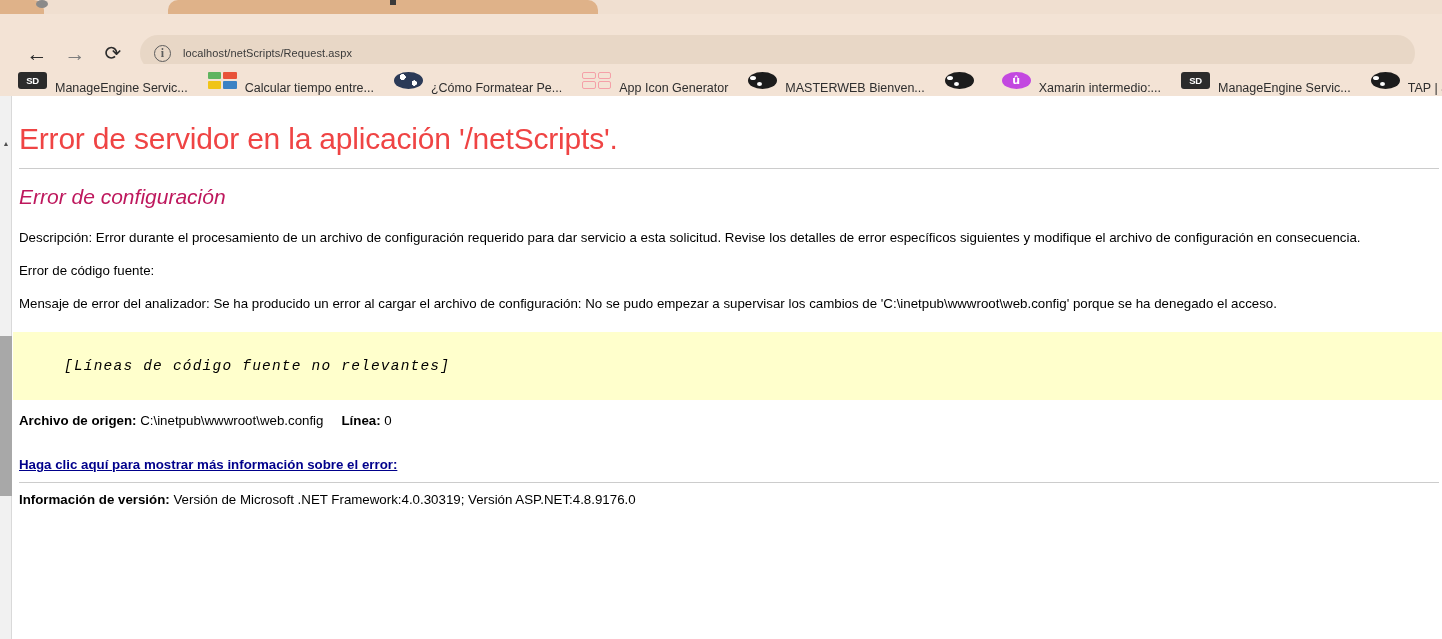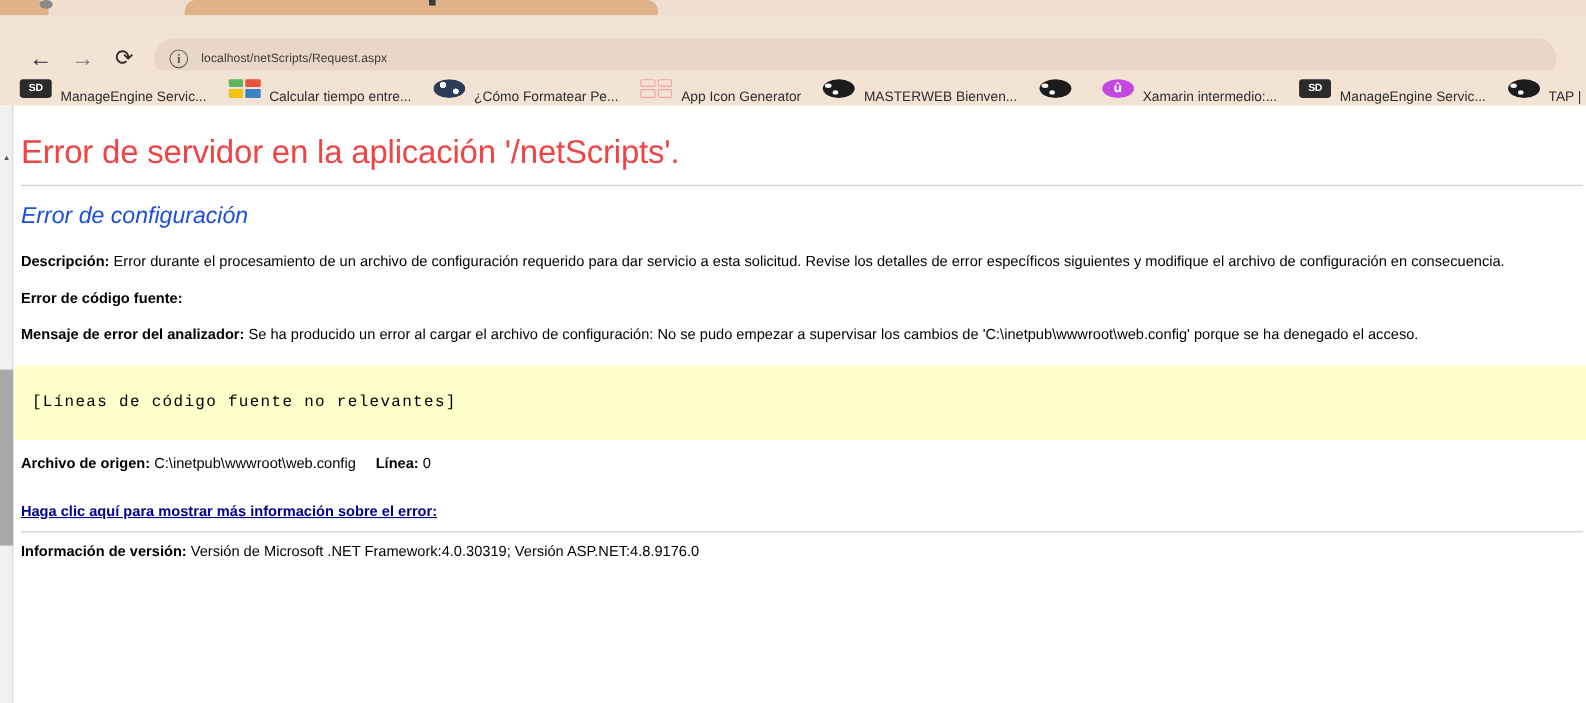--- a/index.html
+++ b/index.html
@@ -190,46 +190,46 @@
     font-family: "Liberation Sans", sans-serif;
     letter-spacing: -0.2px;
   }
   .hr-rule {
     height: 1px; background: #cccccc;
     margin: 0 0 0 6px; width: 1420px;
   }
   #error-subtitle {
     margin: 0;
     padding: 16px 0 12px 6px;
-    color: #1d4ed8;
+    color: #be185d;
     font-size: 21px;
     font-style: italic;
     font-weight: normal;
     font-family: "Liberation Sans", sans-serif;
   }
   .para {
     margin: 0;
     padding: 8px 0 7px 6px;
     font-size: 13.3px;
     color: #000000;
     font-family: "Liberation Sans", sans-serif;
     line-height: 1.35;
   }
-  .para b { font-weight: bold; }
+  .para b { font-weight: normal; }
 
   #source-code-box {
     margin: 12px 0 0 0;
     width: 1429px;
     background: #ffffcc;
     padding: 26px 0 26px 0;
     font-family: "Liberation Mono", monospace;
     font-size: 14.5px;
     color: #000000;
   }
-  #source-code-line { padding-left: 16px; letter-spacing: 1.2px; }
+  #source-code-line { padding-left: 51px; letter-spacing: 1.2px; font-style: italic; }
 
   #file-line-row {
     padding: 13px 0 7px 6px;
     font-size: 13.3px;
     font-family: "Liberation Sans", sans-serif;
   }
   #file-line-row .gap { display: inline-block; width: 18px; }
 
   #more-info-link {
     display: inline-block;

